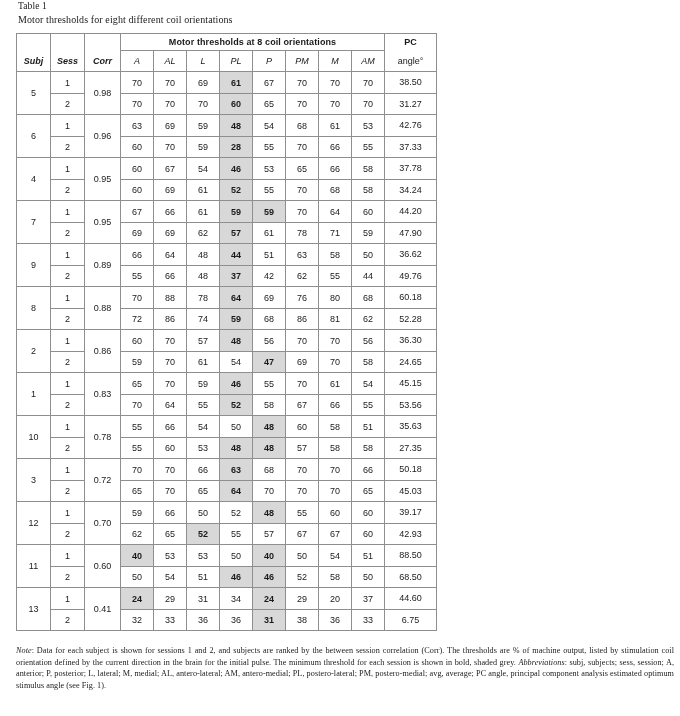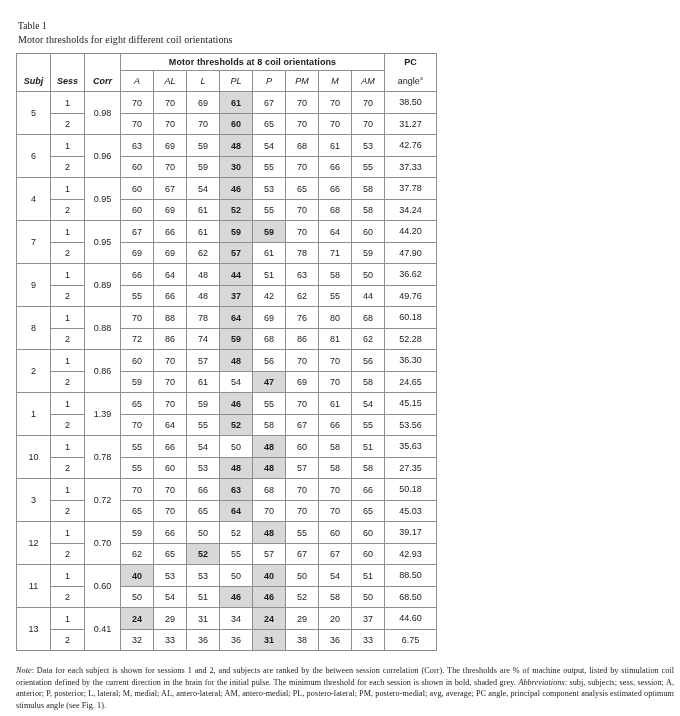--- a/index.html
+++ b/index.html
@@ -12,21 +12,21 @@
     height: 716px;
     font-family: "Liberation Serif", "DejaVu Serif", serif;
     color: #1a1a1a;
     overflow: hidden;
   }
   .page {
     width: 680px;
     height: 685px;
     position: relative;
     box-sizing: border-box;
-    padding: 20px 12px 0 16px;
+    padding: 0 12px 0 16px;
   }
   .caption-block {
     margin: 0 0 7px 2px;
   }
   .caption-label {
     font-size: 9.5px;
     line-height: 13px;
     letter-spacing: 0.1px;
   }
   .caption-title {
@@ -219,21 +219,21 @@
           <td class="val">68</td>
           <td class="val">61</td>
           <td class="val">53</td>
           <td class="pc">42.76</td>
         </tr>
         <tr class="sess2 ">
           <td class="sess">2</td>
           <td class="val">60</td>
           <td class="val">70</td>
           <td class="val">59</td>
-          <td class="val shade">30</td>
+          <td class="val shade">28</td>
           <td class="val">55</td>
           <td class="val">70</td>
           <td class="val">66</td>
           <td class="val">55</td>
           <td class="pc">37.33</td>
         </tr>
         <tr class="sess1 grp-start">
           <td class="subj" rowspan="2">4</td>
           <td class="sess">1</td>
           <td class="corr" rowspan="2">0.95</td>
@@ -359,21 +359,21 @@
           <td class="val">54</td>
           <td class="val shade">47</td>
           <td class="val">69</td>
           <td class="val">70</td>
           <td class="val">58</td>
           <td class="pc">24.65</td>
         </tr>
         <tr class="sess1 grp-start">
           <td class="subj" rowspan="2">1</td>
           <td class="sess">1</td>
-          <td class="corr" rowspan="2">1.39</td>
+          <td class="corr" rowspan="2">0.83</td>
           <td class="val">65</td>
           <td class="val">70</td>
           <td class="val">59</td>
           <td class="val shade">46</td>
           <td class="val">55</td>
           <td class="val">70</td>
           <td class="val">61</td>
           <td class="val">54</td>
           <td class="pc">45.15</td>
         </tr>

